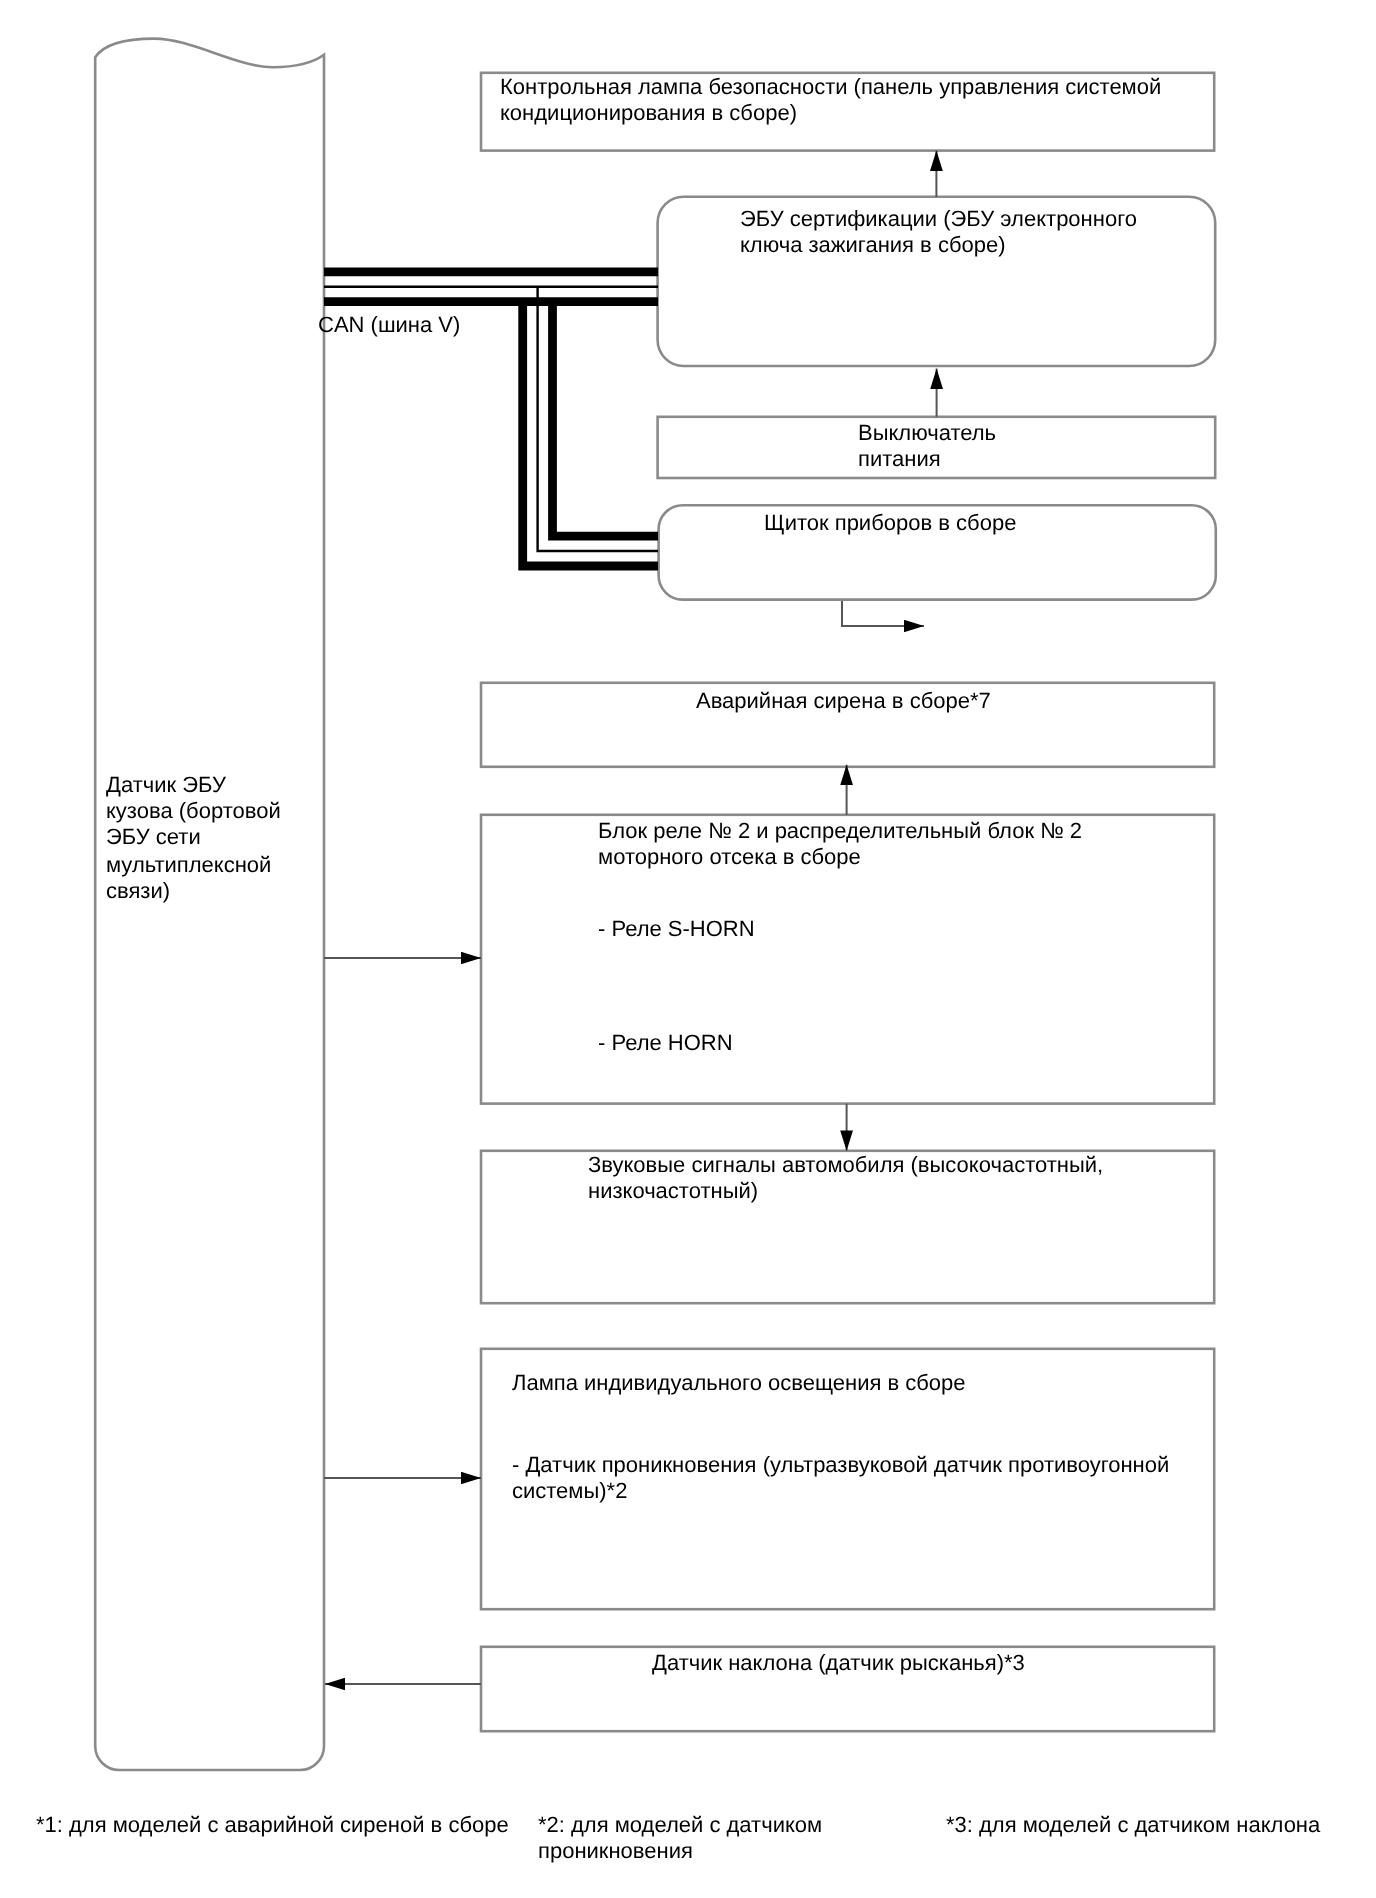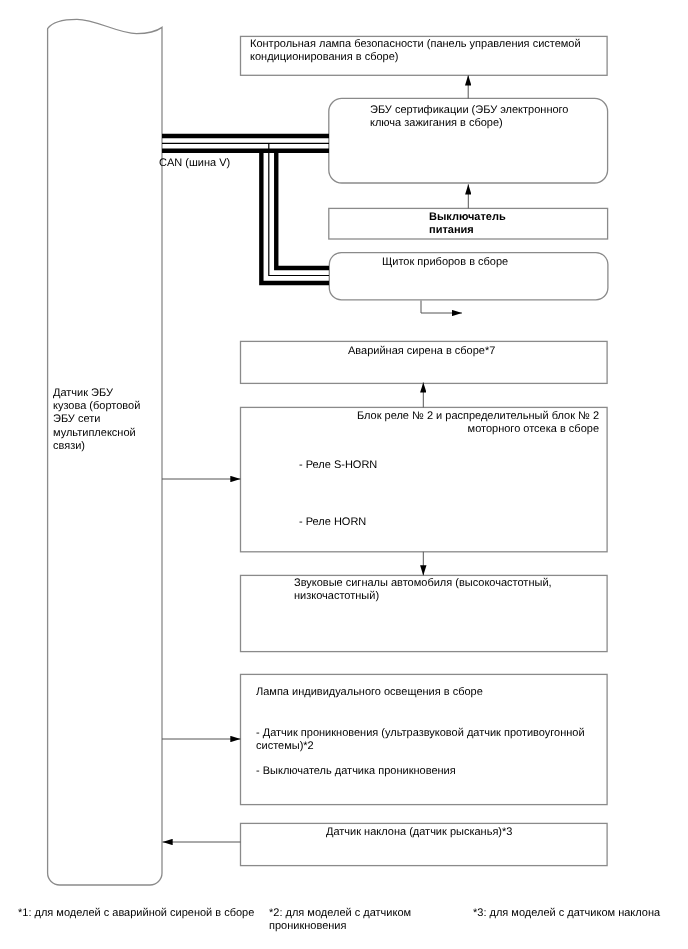--- a/index.html
+++ b/index.html
@@ -62,33 +62,32 @@
 <div class="tx" style="left:53px;top:387px;width:110px;">Датчик ЭБУ
 кузова (бортовой
 ЭБУ сети
 мультиплексной
 связи)</div>
 <div class="tx" style="left:159px;top:157px;">CAN (шина V)</div>
 <div class="tx" style="left:250px;top:38px;width:360px;">Контрольная лампа безопасности (панель управления системой
 кондиционирования в сборе)</div>
 <div class="tx" style="left:370px;top:104px;width:230px;">ЭБУ сертификации (ЭБУ электронного
 ключа зажигания в сборе)</div>
-<div class="tx" style="left:429px;top:211px;font-weight:bold;">Выключатель
+<div class="tx" style="left:429px;top:211px;">Выключатель
 питания</div>
 <div class="tx" style="left:382px;top:256px;">Щиток приборов в сборе</div>
 <div class="tx" style="left:348px;top:345px;">Аварийная сирена в сборе*7</div>
-<div class="tx" style="left:299px;top:410px;width:300px;text-align:right;">Блок реле № 2 и распределительный блок № 2
+<div class="tx" style="left:299px;top:410px;width:300px;">Блок реле № 2 и распределительный блок № 2
 моторного отсека в сборе</div>
 <div class="tx" style="left:299px;top:459px;">- Реле S-HORN</div>
 <div class="tx" style="left:299px;top:516px;">- Реле HORN</div>
 <div class="tx" style="left:294px;top:577px;width:320px;">Звуковые сигналы автомобиля (высокочастотный,
 низкочастотный)</div>
 <div class="tx" style="left:256px;top:686px;">Лампа индивидуального освещения в сборе</div>
 <div class="tx" style="left:256px;top:727px;width:350px;">- Датчик проникновения (ультразвуковой датчик противоугонной
 системы)*2</div>
-<div class="tx" style="left:256px;top:765px;">- Выключатель датчика проникновения</div>
 <div class="tx" style="left:326px;top:826px;">Датчик наклона (датчик рысканья)*3</div>
 
 <div class="fn" style="left:18px;top:907px;">*1: для моделей с аварийной сиреной в сборе</div>
 <div class="fn" style="left:269px;top:907px;width:150px;">*2: для моделей с датчиком
 проникновения</div>
 <div class="fn" style="left:473px;top:907px;">*3: для моделей с датчиком наклона</div>
 </div>
 
 </body></html>

